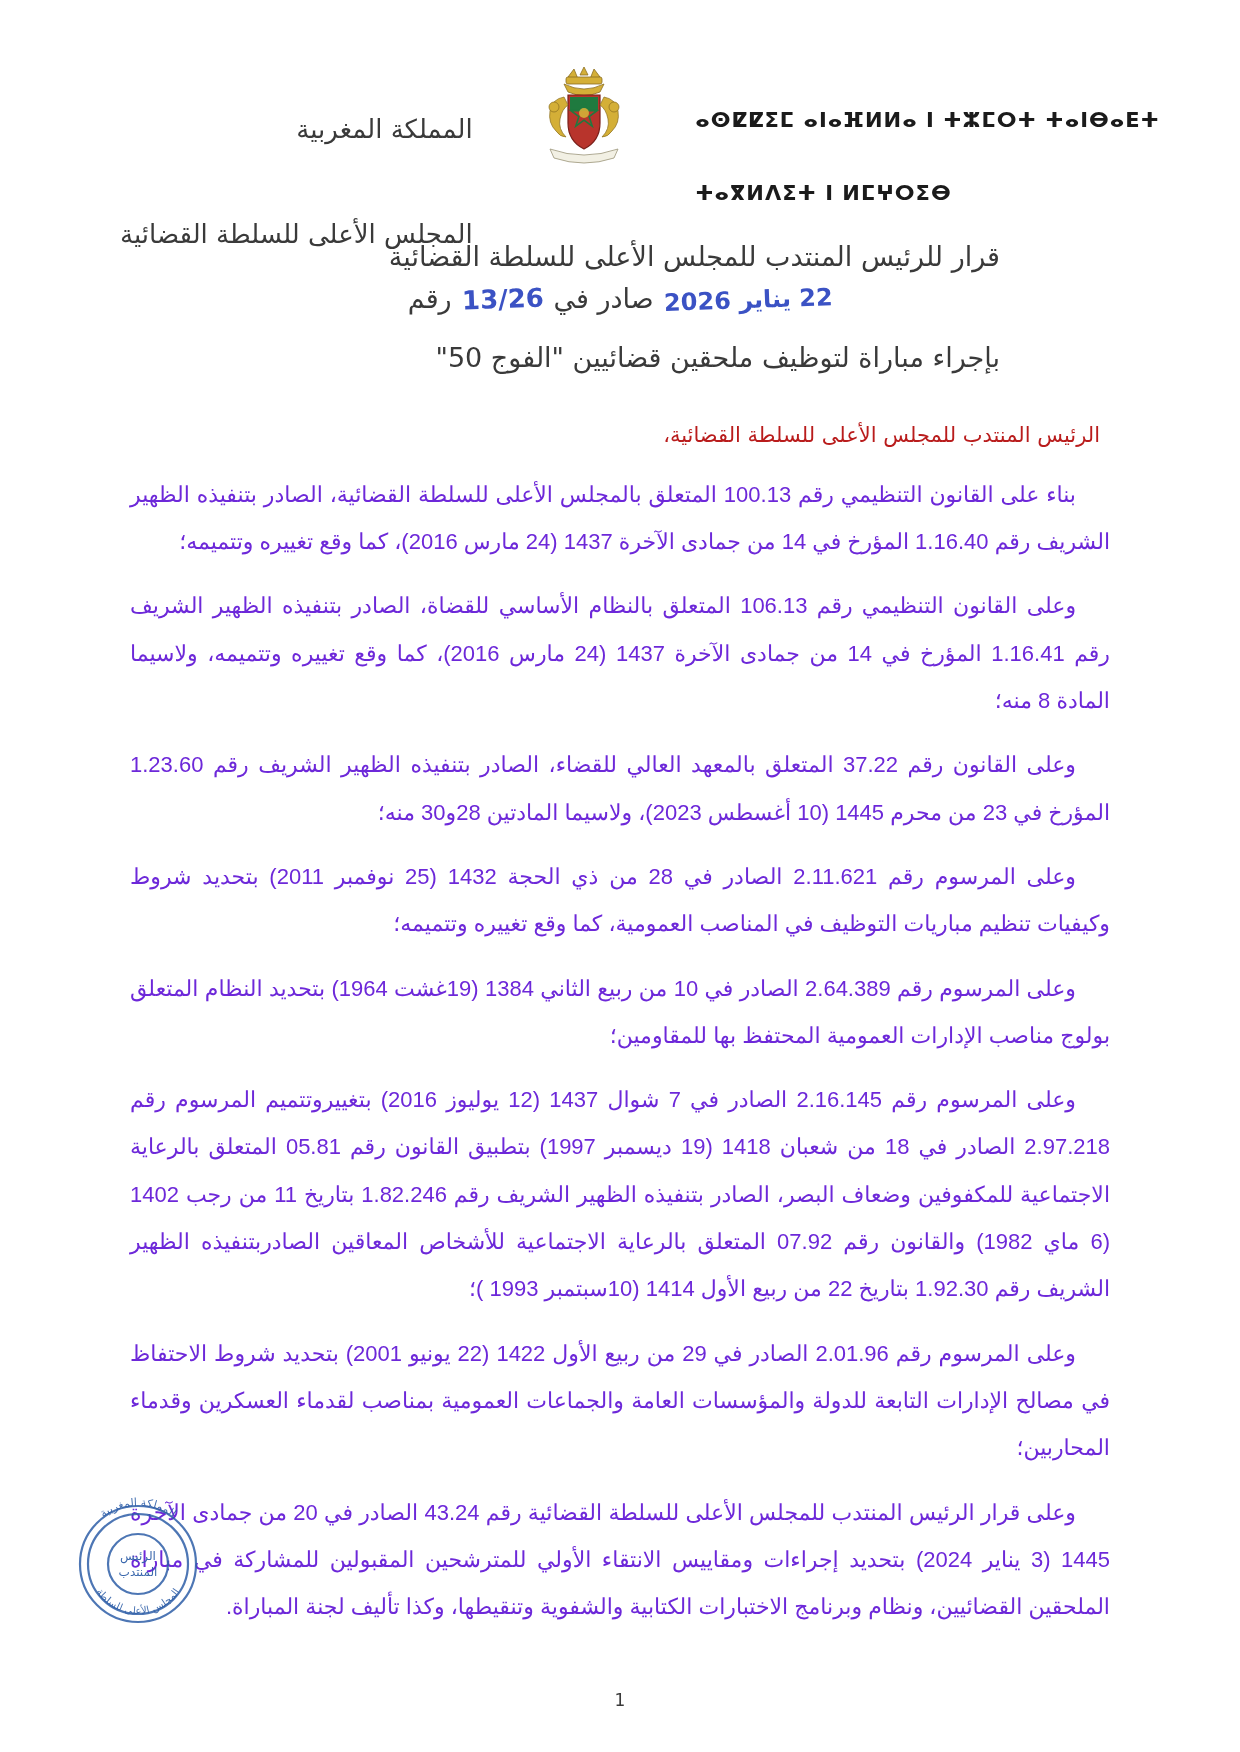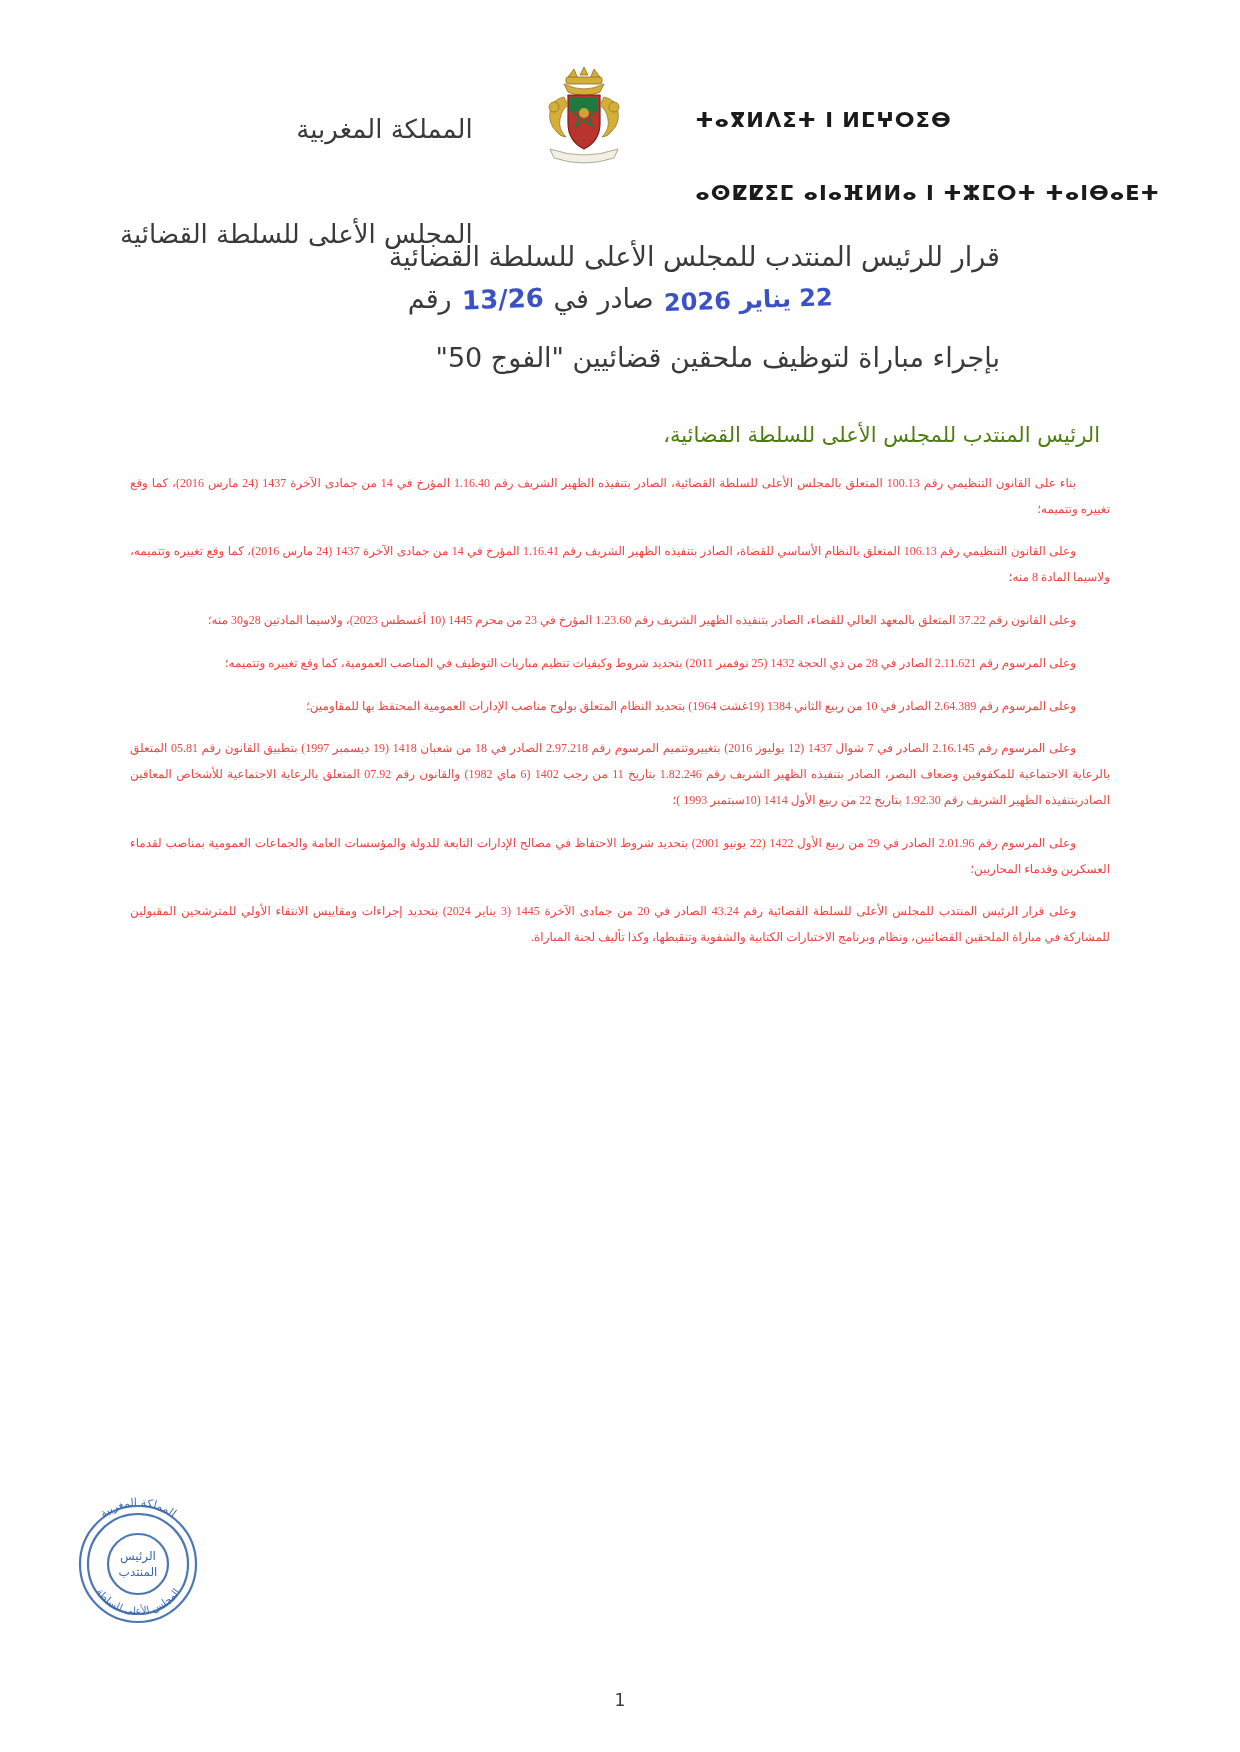--- a/index.html
+++ b/index.html
@@ -100,34 +100,34 @@
     margin-top:16px;
     white-space:nowrap;
   }
 
   
   .addressee{
     direction:rtl;
     text-align:right;
     margin:44px 140px 0 0;
     font-size:21px;
-    color:#4d7c0f;
+    color:#b91c1c;
     font-family:"DejaVu Sans",sans-serif;
   }
 
   
   .body{
     direction:rtl;
     margin:24px 130px 0 130px;
-    font-size:12px;
+    font-size:22px;
     line-height:2.15;
     text-align:justify;
     text-justify:inter-word;
-    color:#ef4444;
-    font-family:Liberation Serif, serif;
+    color:#6d28d9;
+    font-family:Liberation Sans, sans-serif;
   }
   .para{
     margin:0 0 17px 0;
     text-indent:34px;
   }
 
   
   .stamp{
     position:absolute;
     left:58px;
@@ -148,22 +148,22 @@
   }
 </style>
 </head>
 <body>
 
 <div class="page">
 
   <div class="letterhead">
 
     <div class="tifinagh">
+      <div>ⴰⵙⵇⵇⵉⵎ ⴰⵏⴰⴼⵍⵍⴰ ⵏ ⵜⵣⵎⵔⵜ ⵜⴰⵏⴱⴰⴹⵜ</div>
       <div>ⵜⴰⴳⵍⴷⵉⵜ ⵏ ⵍⵎⵖⵔⵉⴱ</div>
-      <div>ⴰⵙⵇⵇⵉⵎ ⴰⵏⴰⴼⵍⵍⴰ ⵏ ⵜⵣⵎⵔⵜ ⵜⴰⵏⴱⴰⴹⵜ</div>
     </div>
 
     <div class="emblem">
       <svg viewBox="0 0 120 112" xmlns="http://www.w3.org/2000/svg">
 
         <g fill="#d4af37" stroke="#8a6d1f" stroke-width="0.8">
           <path d="M60 4 L64 12 L56 12 Z"></path>
           <path d="M44 14 l6 -8 4 10 z"></path>
           <path d="M76 14 l-6 -8 -4 10 z"></path>
           <rect x="42" y="14" width="36" height="7" rx="2"></rect>

